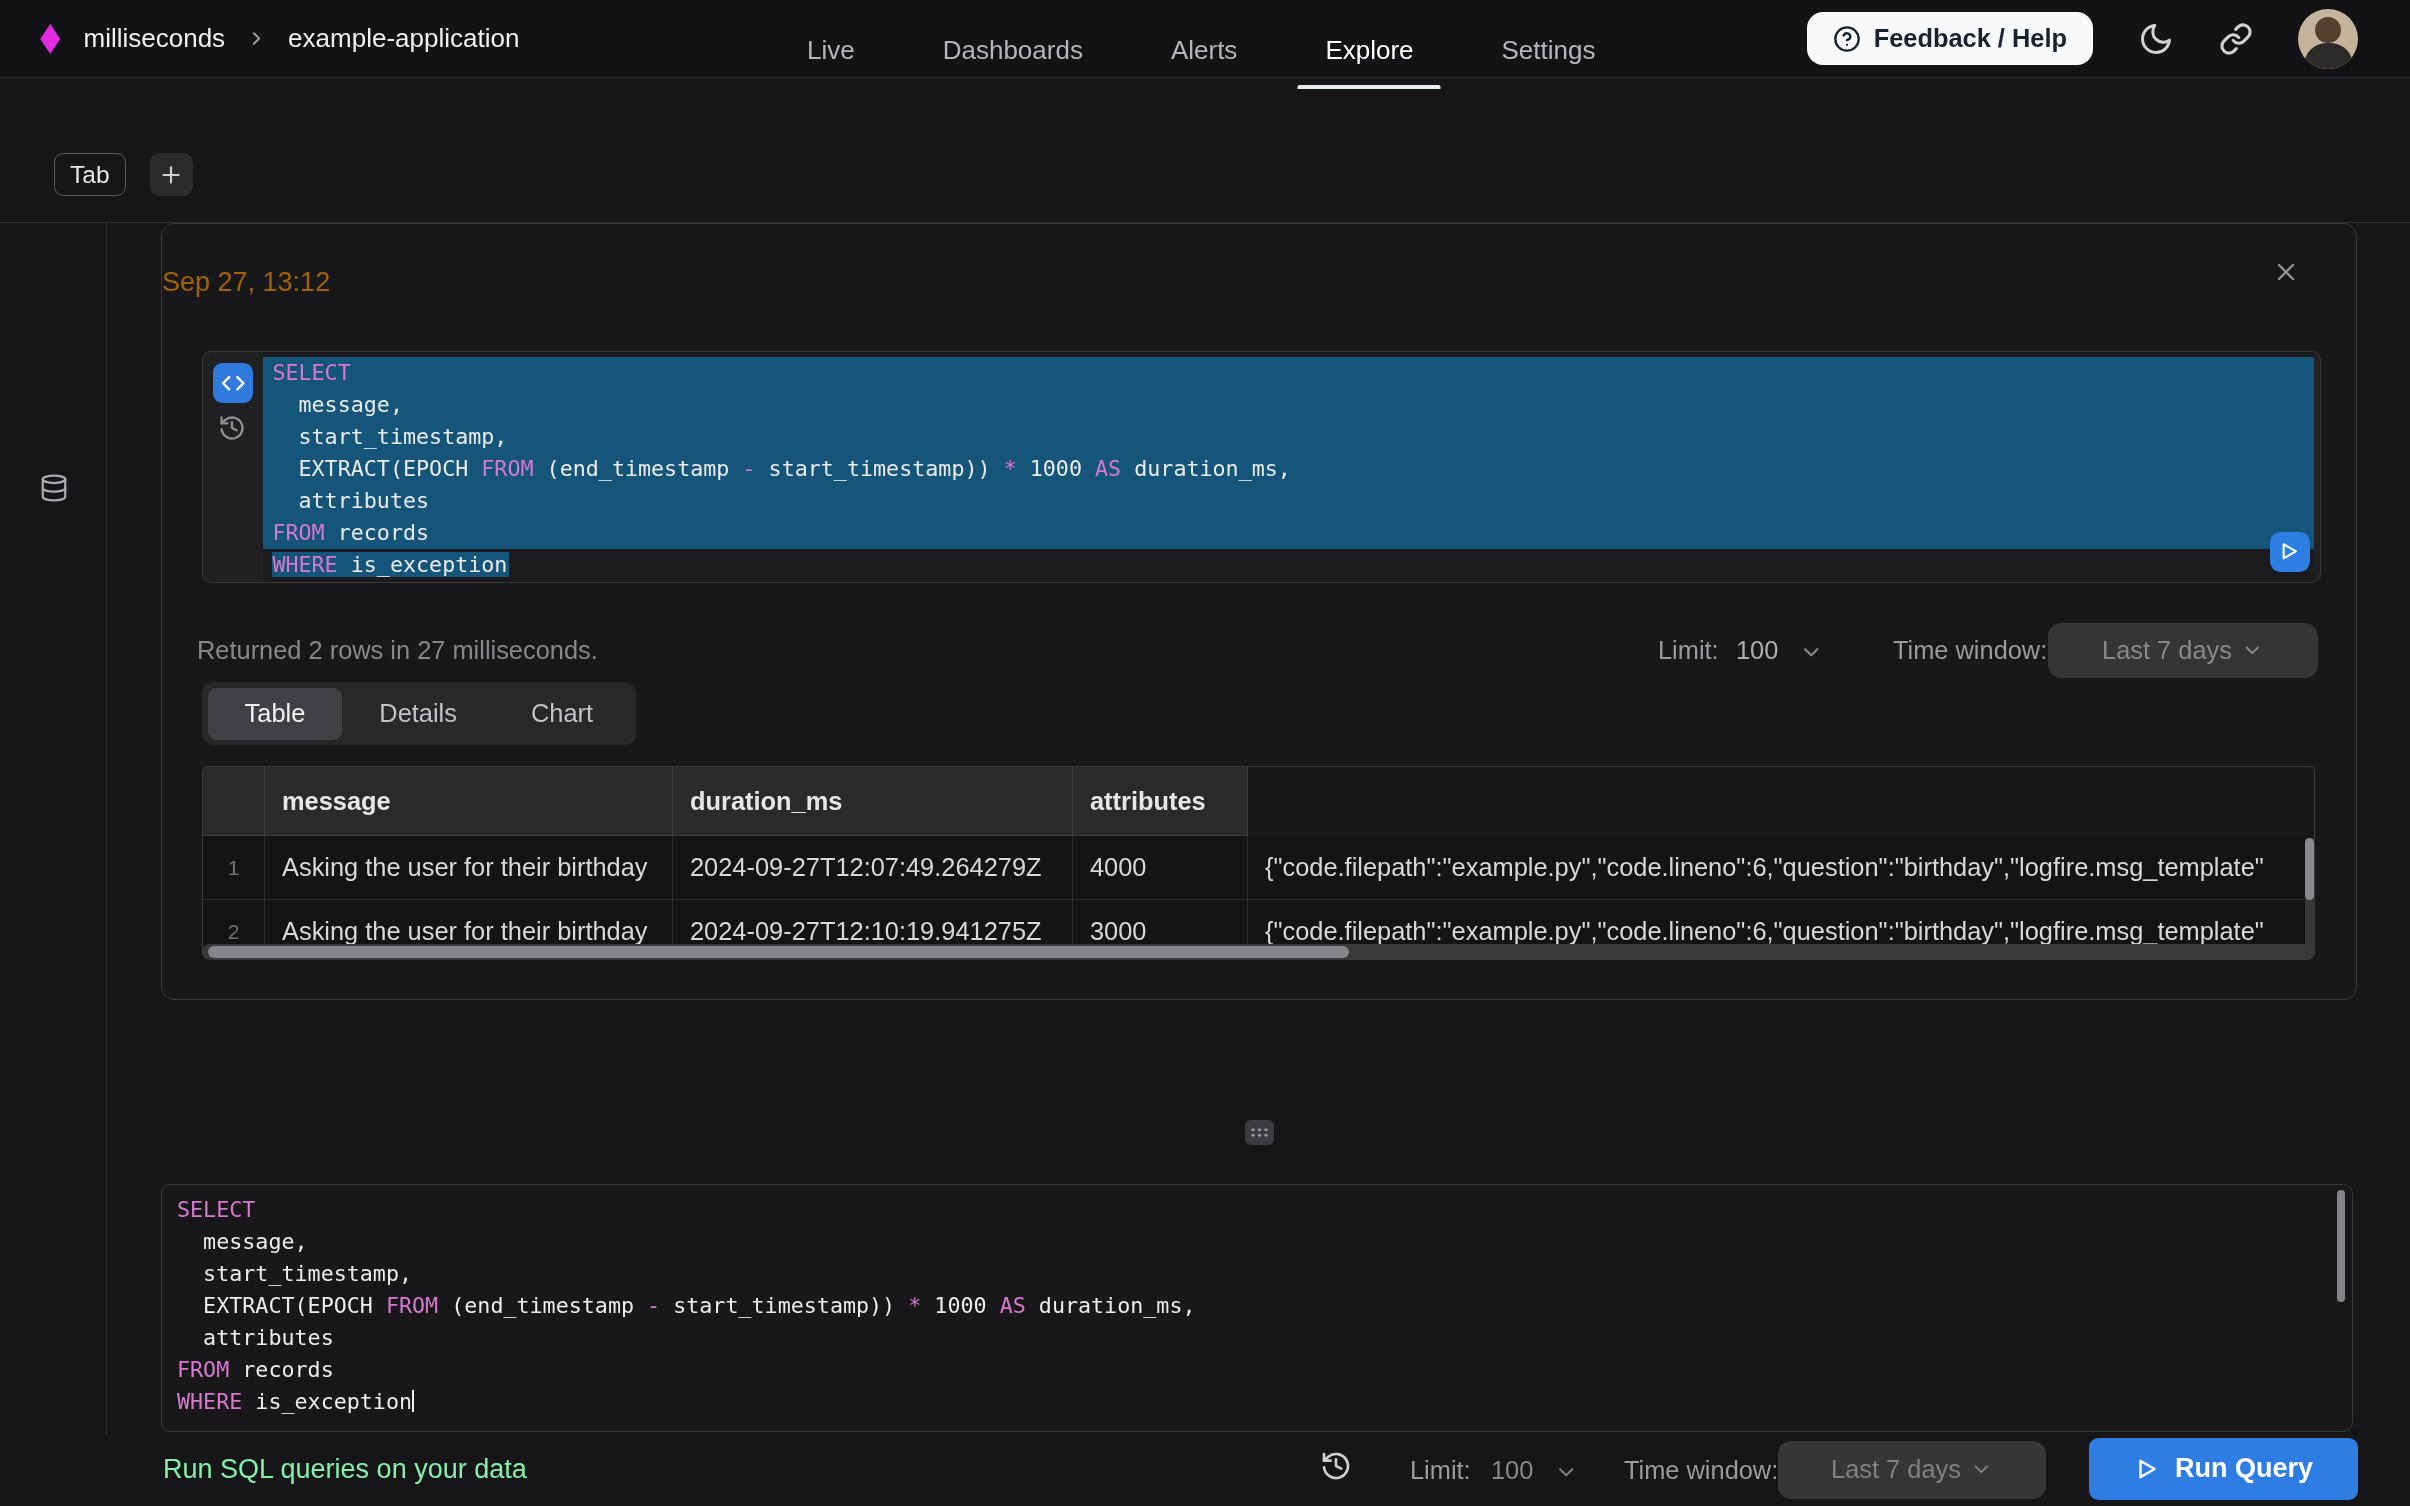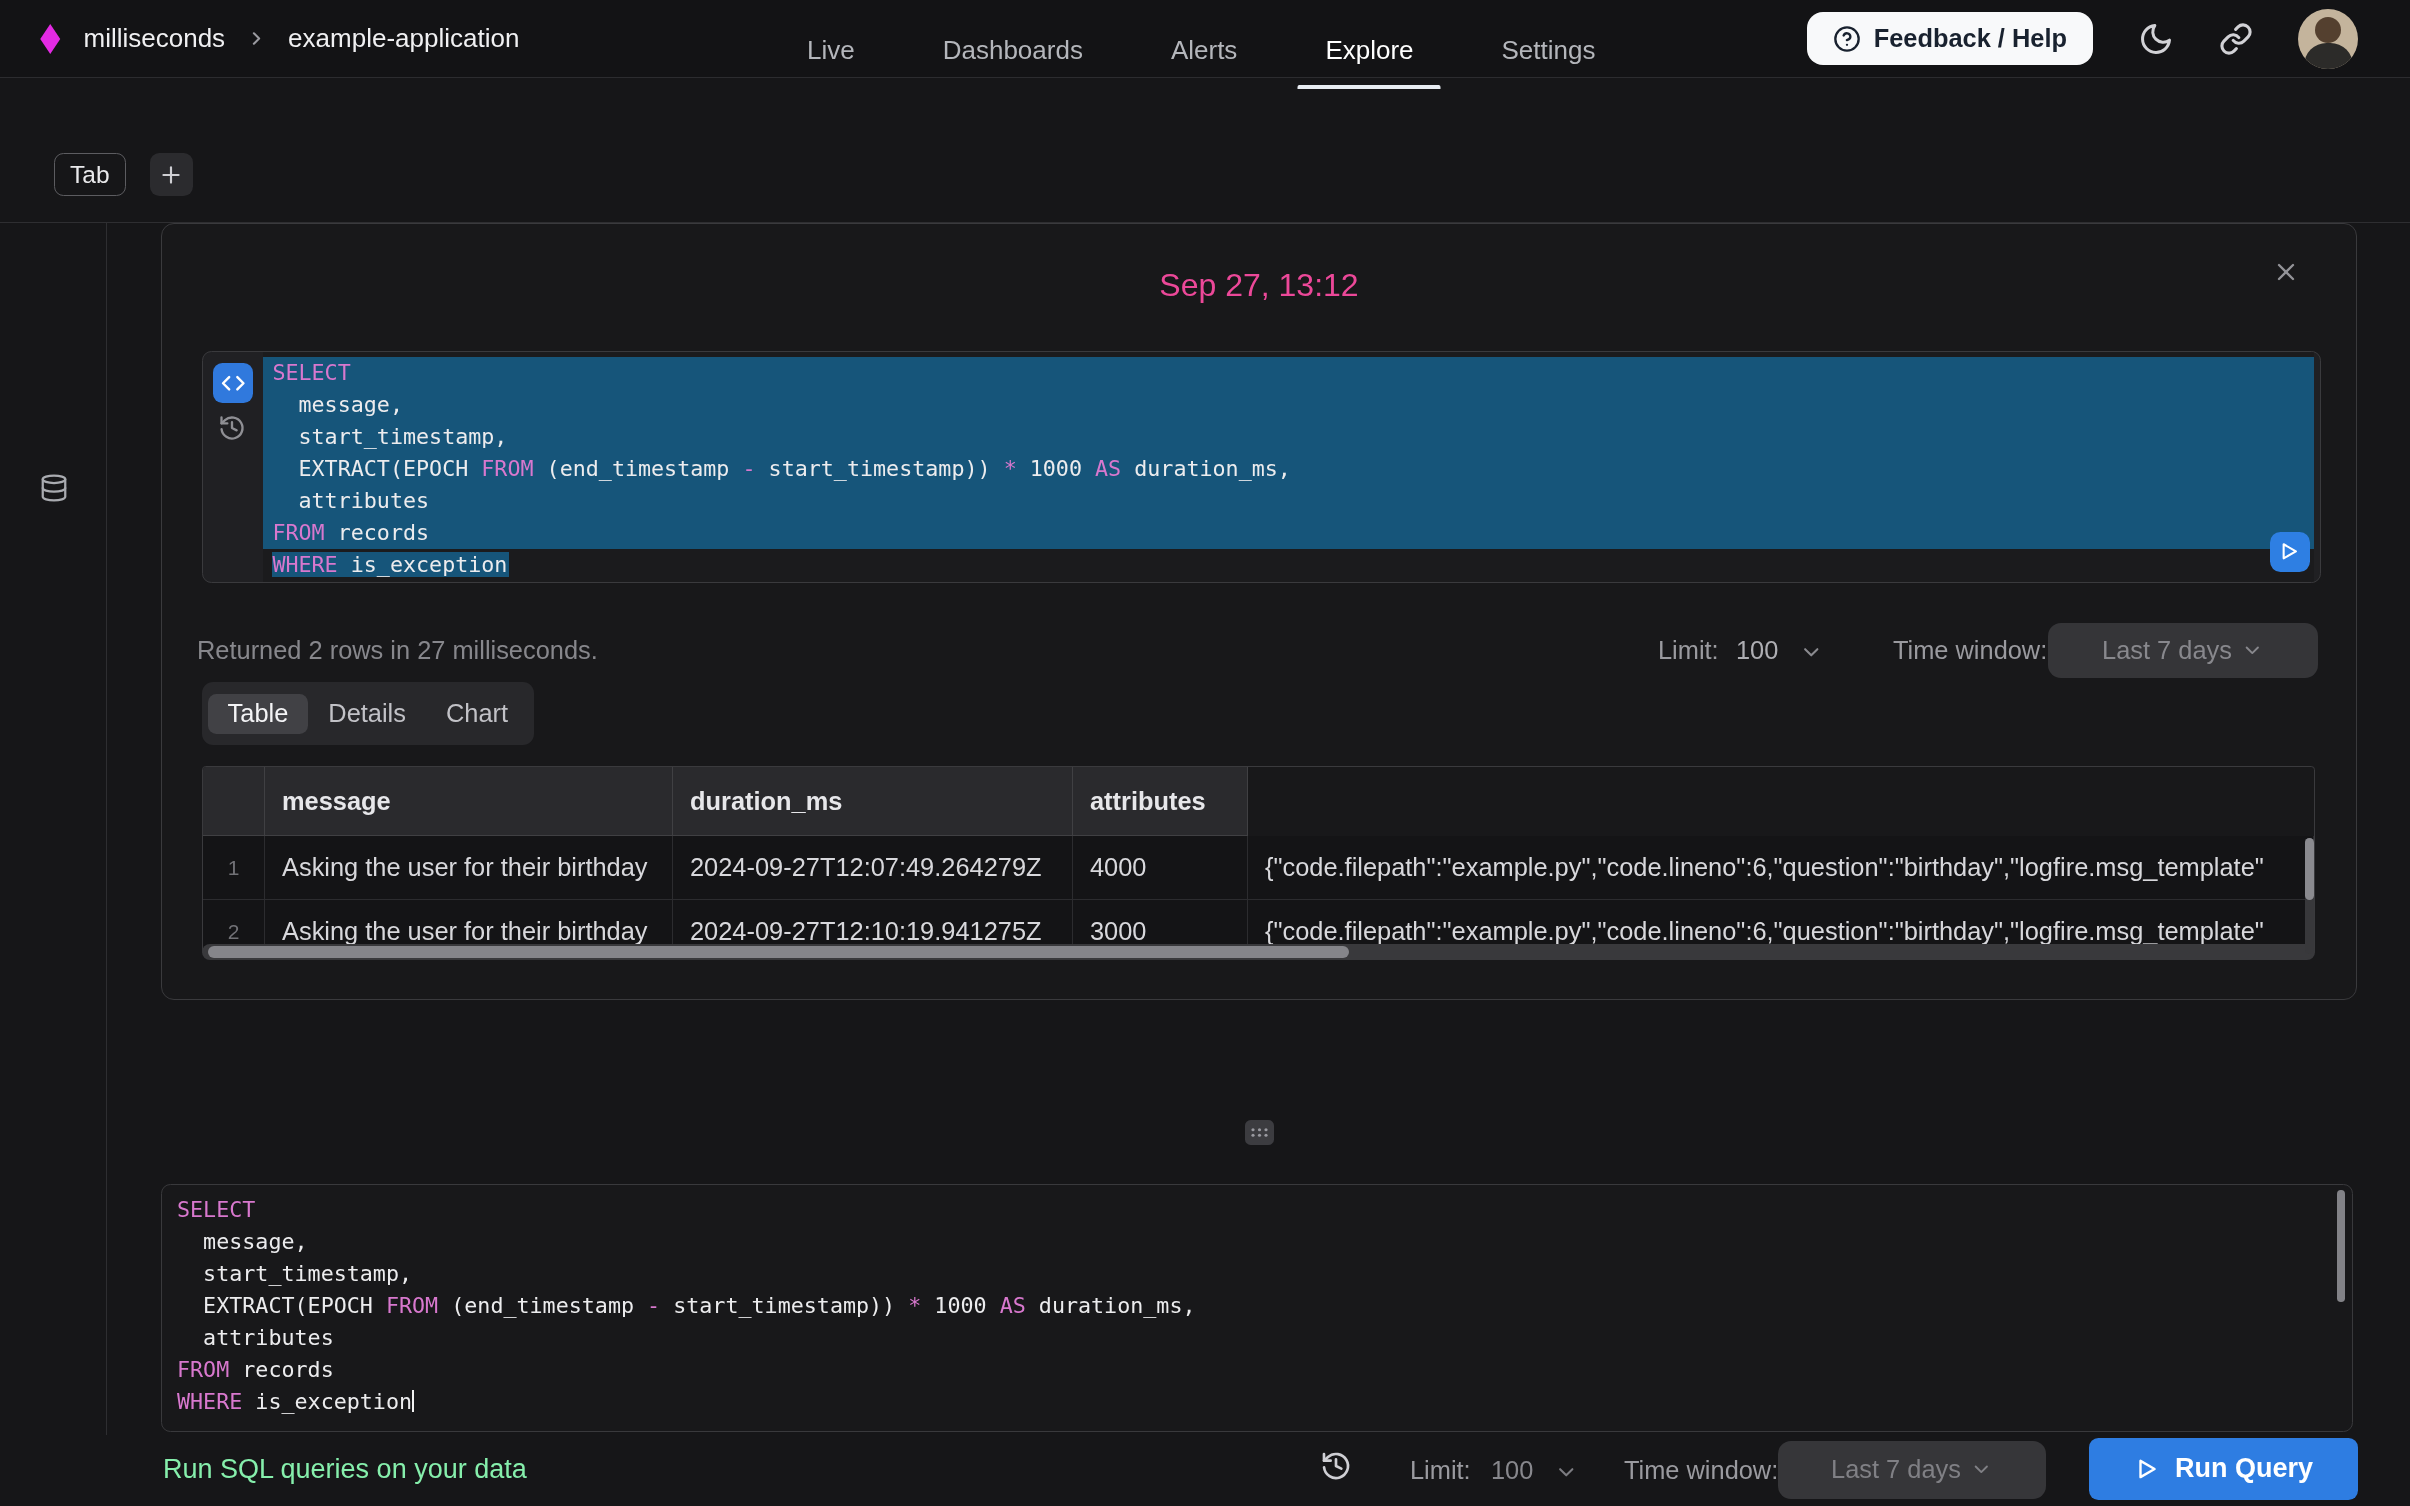--- a/index.html
+++ b/index.html
@@ -37,22 +37,22 @@
              background:transparent; color:#e9e9eb; font-size:24.5px; cursor:pointer; font-family:inherit; }
   .add-btn { width:43px; height:43px; border:none; border-radius:9.4px; background:#2b2b2e;
              color:#cfcfd3; display:flex; align-items:center; justify-content:center; cursor:pointer; }
   .content-divider { position:absolute; left:0; top:222px; width:2411px; height:0.9px; background:#2e2e31; }
   .left-rail { position:absolute; left:0; top:223px; width:107px; height:1212px; border-right:0.9px solid #2e2e31; }
   .rail-db { position:absolute; left:39px; top:249px; color:#a9abb0; cursor:pointer; }
 
   
   .card { position:absolute; left:161px; top:223px; width:2196px; height:777px;
           background:#18181a; border:0.9px solid #3a3a3d; border-radius:13px; }
-  .card-date { position:absolute; left:0; top:43px; width:100%; text-align:center;
-          color:#ec4899; font-size:32px; }
+  .card-date { position:absolute; left:0; top:43px; width:100%; 
+          color:#a16207; font-size:27px; }
   .card-close { position:absolute; right:56px; top:34px; background:none; border:none;
           color:#939398; cursor:pointer; }
 
   .code-block { position:absolute; left:40px; top:127px; width:2119px; height:232px;
           background:#202023; border:0.9px solid #3a3a3d; border-radius:9.4px; overflow:hidden; }
   .code-gutter { position:absolute; left:0; top:0; width:60px; height:100%; }
   .gutter-code-btn { position:absolute; left:10.4px; top:11.3px; width:40px; height:40px; border:none;
           border-radius:9.4px; background:#3079dd; color:#fff; display:flex; align-items:center;
           justify-content:center; cursor:pointer; }
   .gutter-history-btn { position:absolute; left:15px; top:62px; background:none; border:none;
@@ -75,21 +75,21 @@
   .meta-limit-label   { position:absolute; left:1496px; top:13px; color:#9a9a9f; font-size:25.4px; }
   .meta-limit-value   { position:absolute; left:1574px; top:13px; color:#aeaeb3; font-size:25.4px; cursor:pointer; }
   .meta-limit-chevron { position:absolute; left:1637px; top:17px; color:#8a8a8f; cursor:pointer; }
   .meta-tw-label      { position:absolute; left:1731px; top:13px; color:#9a9a9f; font-size:25.4px; }
   .tw-btn { position:absolute; left:1886px; top:0; width:270px; height:55px; background:#353538;
           border:none; border-radius:13px; color:#88888d; font-size:25.4px; cursor:pointer;
           display:flex; align-items:center; justify-content:center; gap:9.4px; font-family:inherit; }
 
   .view-tabs { position:absolute; left:40px; top:458px; height:63px; background:#28282b;
           border-radius:11.3px; display:flex; align-items:center; padding:0 5.6px; }
-  .view-tab { height:40px; padding:0 20px; display:flex; align-items:center; border-radius:8.5px;
+  .view-tab { height:52px; padding:0 37px; display:flex; align-items:center; border-radius:8.5px;
           color:#c2c2c7; font-size:25.4px; cursor:pointer; }
   .view-tab.active { background:#414145; color:#f4f4f6; }
 
   .table-wrap { position:absolute; left:40px; top:542px; width:2113px; height:187px; overflow:hidden;
           border:0.9px solid #3a3a3d; border-radius:3.8px 3.8px 0 0; }
   .t-grid { display:grid; grid-template-columns:62px 408px 400px 175px 1fr; }
   .th { background:#2a2a2d; color:#e7e7ea; font-weight:700; font-size:25.4px; height:69px;
           display:flex; align-items:center; padding:0 17px; border-right:0.9px solid #404043;
           border-bottom:0.9px solid #404043; white-space:nowrap; overflow:hidden; }
   .td { background:#141416; color:#d8d8dc; font-size:25.4px; height:64px; display:flex; align-items:center;

